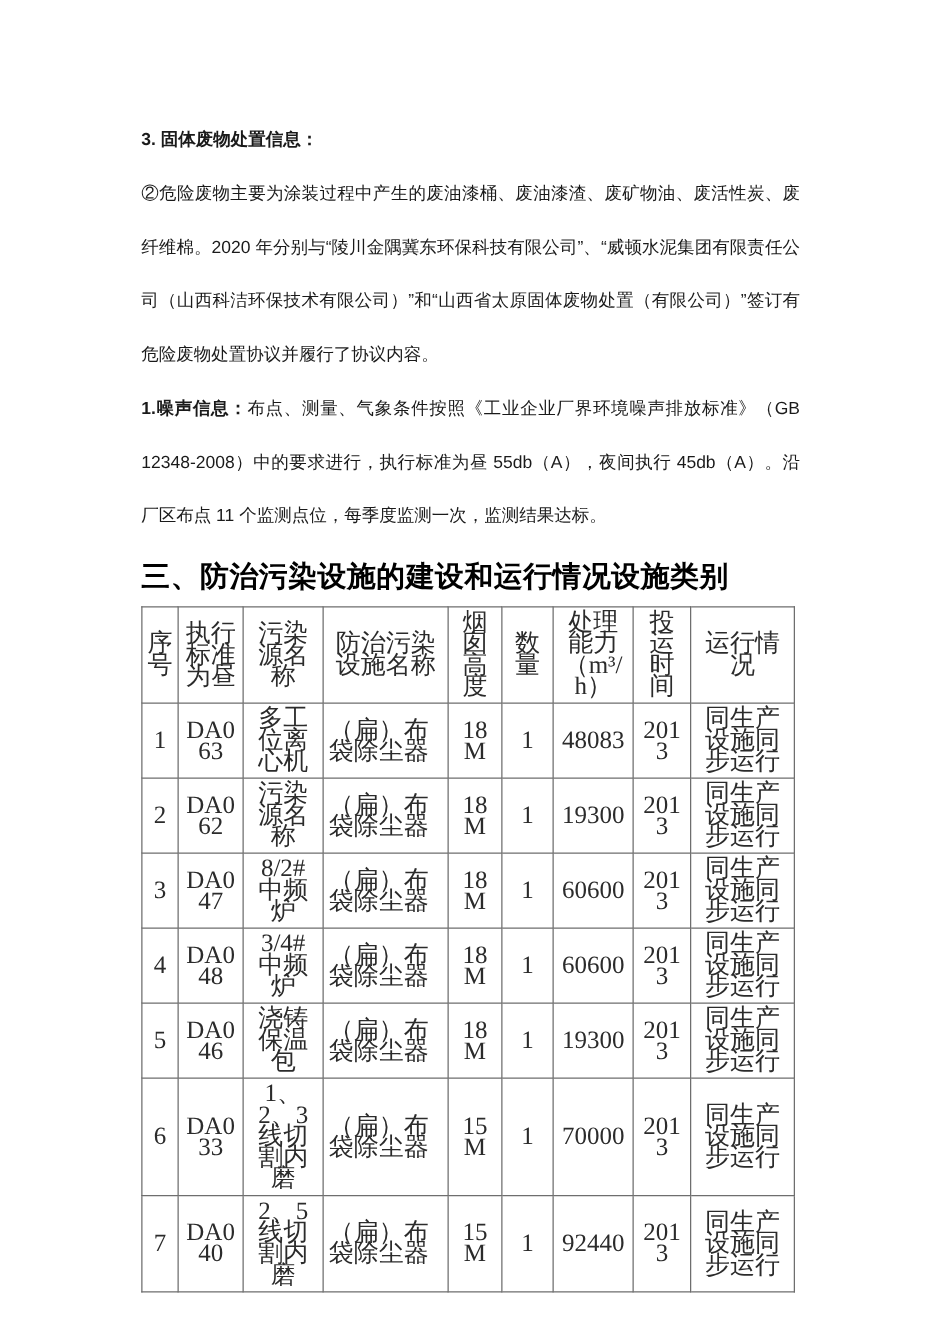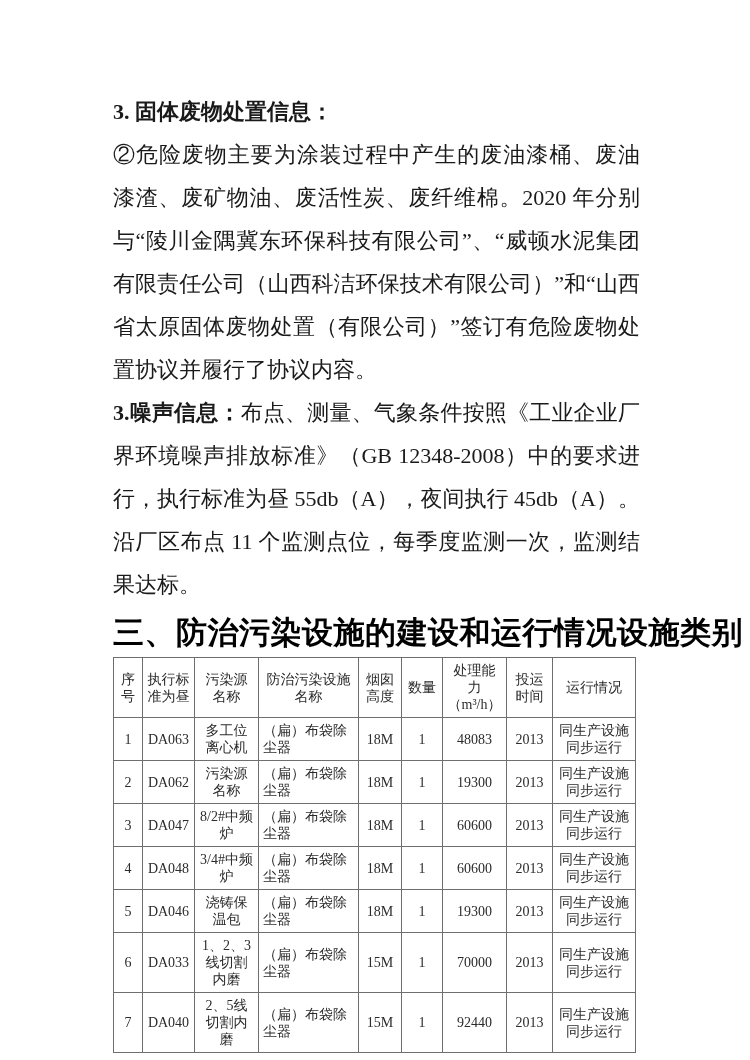--- a/index.html
+++ b/index.html
@@ -10,44 +10,43 @@
     font-family: "Liberation Sans", sans-serif;
     color: #1a1a1a;
     overflow: hidden;
   }
   .page {
     width: 750px;
     height: 1060px;
     padding: 90px 110px 0 113px;
   }
   .para {
-    font-size: 22px;
+    font-size: 14px;
     line-height: 43px;
     text-align: justify;
     color: #1a1a1a;
-    font-family: Liberation Serif, serif;
   }
   .para-bold { font-weight: bold; }
   .inline-bold { font-weight: bold; }
   .section-heading {
-    font-size: 31px;
+    font-size: 23px;
     font-weight: bold;
     color: #000000;
     line-height: 34px;
     margin-top: 10px;
     margin-bottom: 7px;
     letter-spacing: 0.5px;
     white-space: nowrap;
   }
   table.facilities {
     border-collapse: collapse;
     table-layout: fixed;
     width: 522px;
     font-family: "Liberation Serif", serif;
-    font-size: 14px;
+    font-size: 20px;
     color: #2b2b2b;
   }
   table.facilities th, table.facilities td {
     border: 1px solid #6e6e6e;
     text-align: center;
     vertical-align: middle;
     padding: 4px 4px;
     line-height: 17px;
     word-break: break-all;
   }
@@ -69,21 +68,21 @@
 </head>
 <body>
 
 <div class="page">
 
   <p class="para para-bold">3. 固体废物处置信息：</p>
 
 
   <p class="para">②危险废物主要为涂装过程中产生的废油漆桶、废油漆渣、废矿物油、废活性炭、废纤维棉。2020 年分别与“陵川金隅冀东环保科技有限公司”、“威顿水泥集团有限责任公司（山西科洁环保技术有限公司）”和“山西省太原固体废物处置（有限公司）”签订有危险废物处置协议并履行了协议内容。</p>
 
-  <p class="para"><span class="inline-bold">3.噪声信息：</span><span>布点、测量、气象条件按照《工业企业厂界环境噪声排放标准》（GB 12348-2008）中的要求进行，执行标准为昼 55db（A），夜间执行 45db（A）。沿厂区布点 11 个监测点位，每季度监测一次，监测结果达标。</span></p>
+  <p class="para"><span class="inline-bold">1.噪声信息：</span><span>布点、测量、气象条件按照《工业企业厂界环境噪声排放标准》（GB 12348-2008）中的要求进行，执行标准为昼 55db（A），夜间执行 45db（A）。沿厂区布点 11 个监测点位，每季度监测一次，监测结果达标。</span></p>
 
   <h2 class="section-heading">三、防治污染设施的建设和运行情况设施类别</h2>
 
   <table class="facilities">
     <colgroup>
       <col class="c0">
         <col class="c1">
         <col class="c2">
         <col class="c3">
       <col class="c4">

